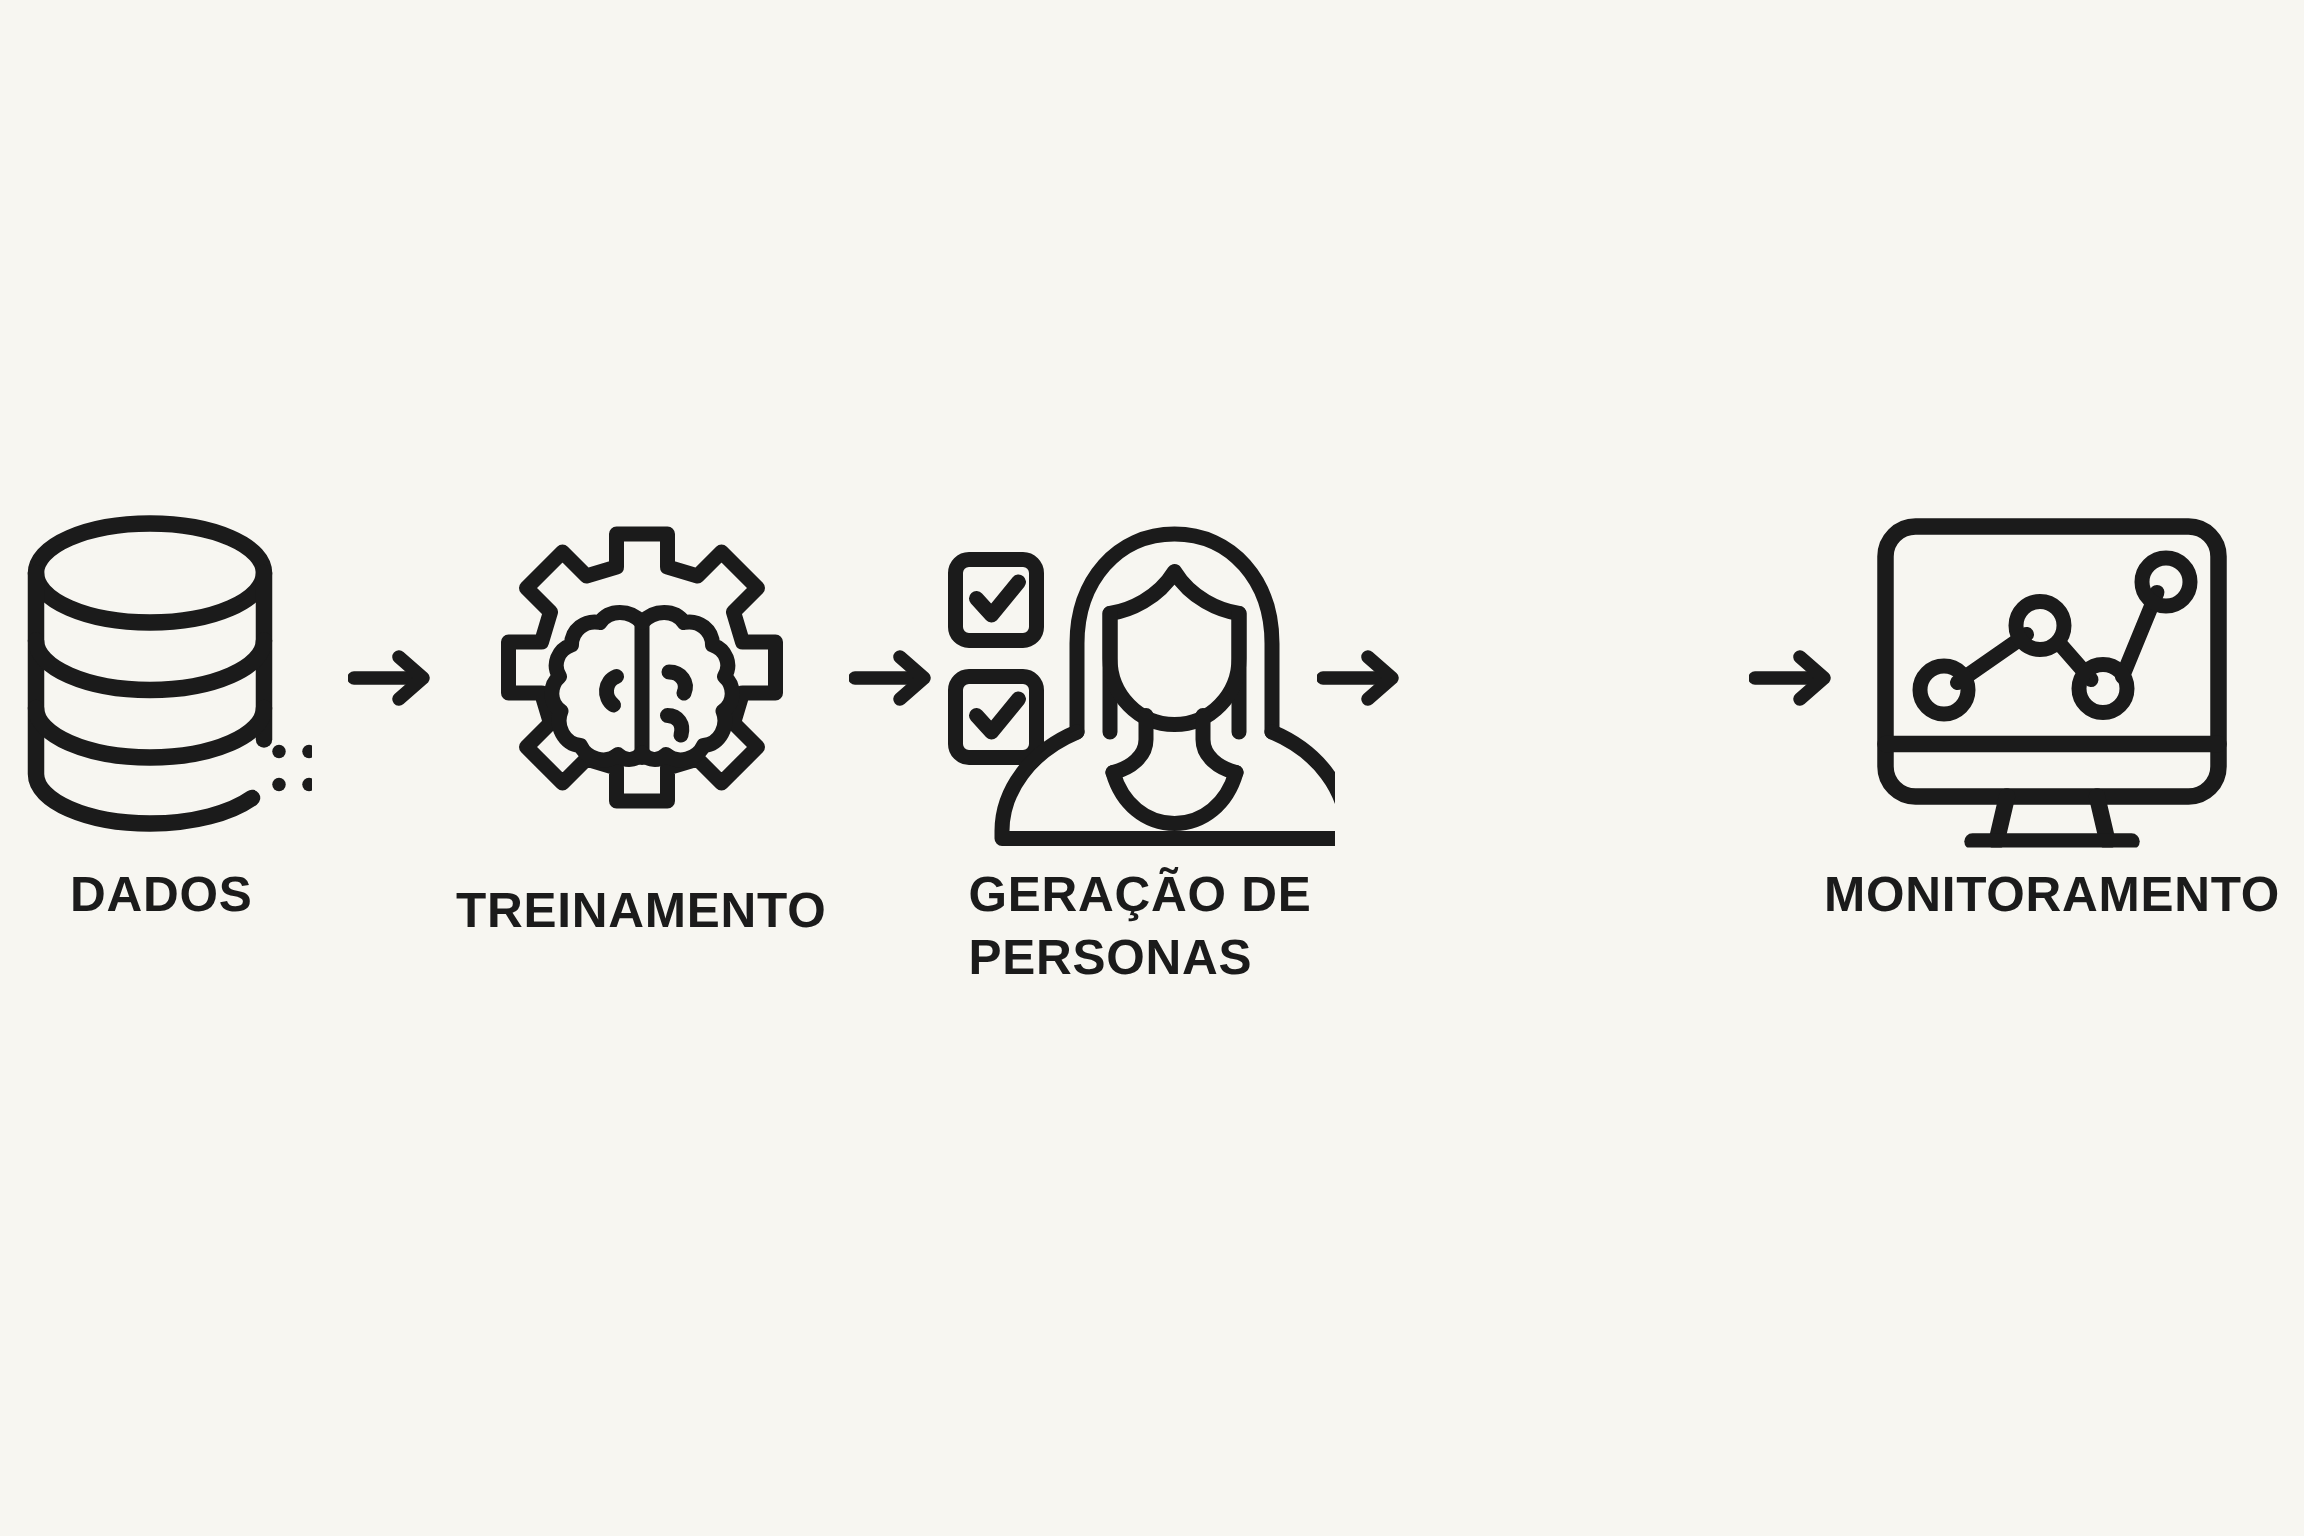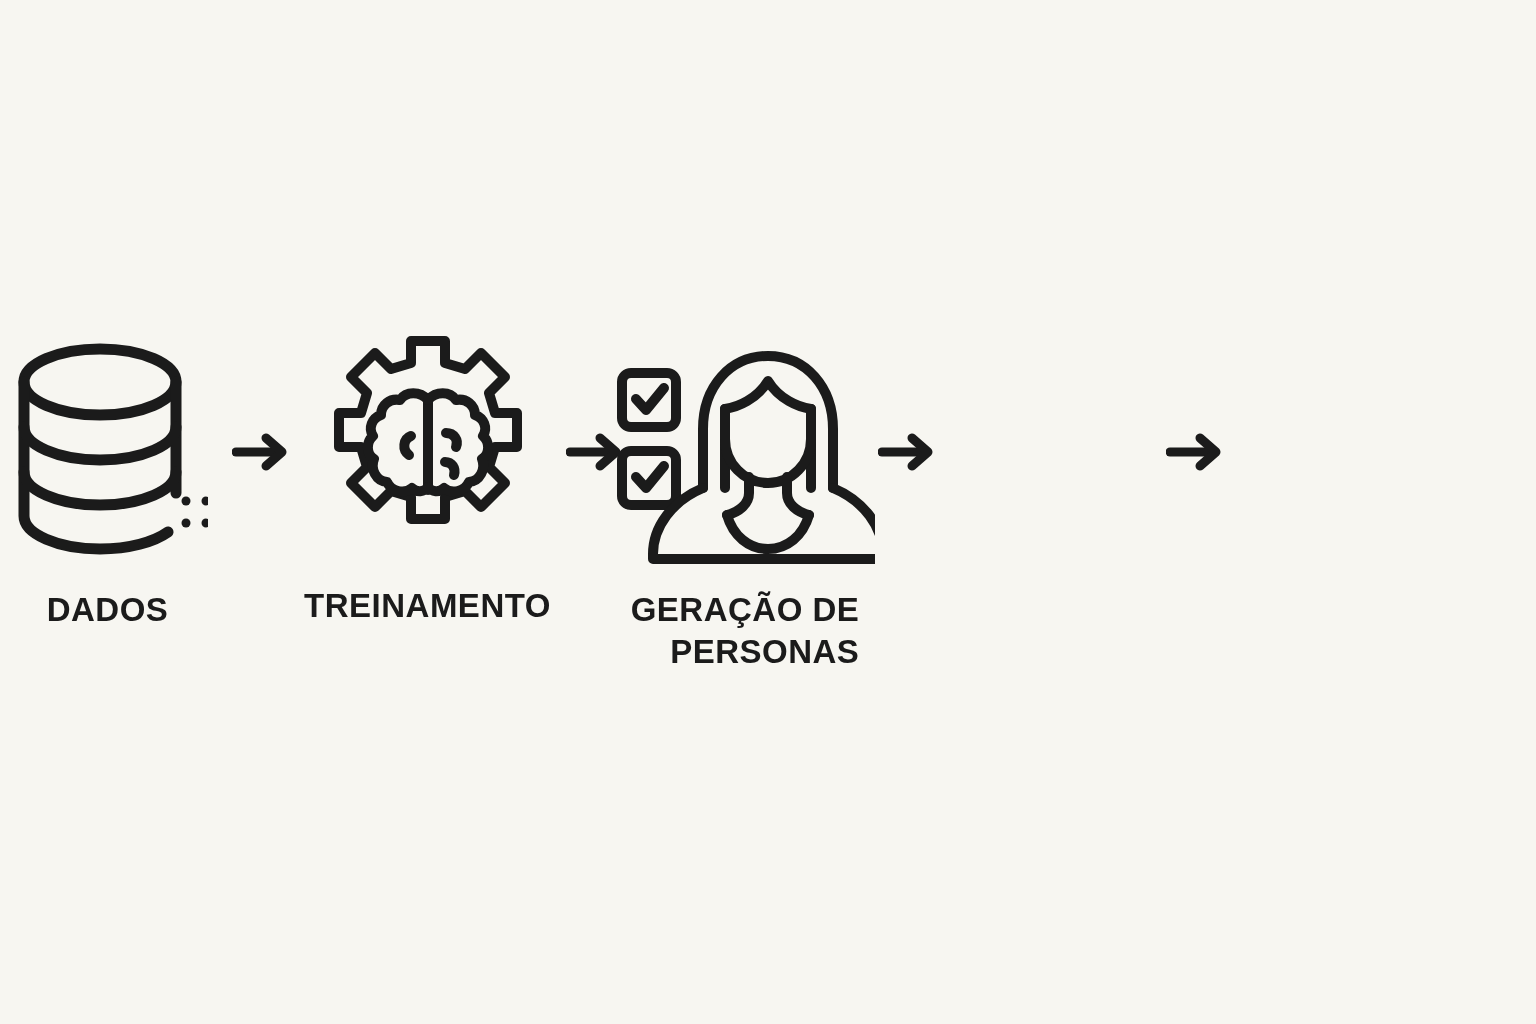--- a/index.html
+++ b/index.html
@@ -29,39 +29,39 @@
     align-items: center;
   }
 
   .icon-wrap {
     display: flex;
     align-items: flex-end;
     justify-content: center;
   }
 
   .stage-label {
-    margin-top: 24px;
+    margin-top: 10px;
     font-family: "Liberation Sans", sans-serif;
     font-weight: bold;
     font-size: 33px;
     letter-spacing: 0.5px;
     color: #1b1b1b;
-    text-align: right;
+    text-align: left;
     line-height: 1.28;
     white-space: pre-line;
   }
 
   .arrow {
     position: absolute;
   }
 
   
   .s1 { left: 0px;    top: 333px; width: 215px; }
-  .s2 { left: 290px;  top: 329px; width: 275px; }
-  .s3 { left: 610px;  top: 333px; width: 270px; }
+  .s2 { left: 290px;  top: 344px; width: 275px; }
+  .s3 { left: 625px;  top: 333px; width: 270px; }
   .s4 { left: 930px;  top: 333px; width: 240px; }
   .s5 { left: 1200px; top: 333px; width: 336px; }
 
   .a1 { left: 232px;  top: 432px; }
   .a2 { left: 566px;  top: 432px; }
   .a3 { left: 878px;  top: 432px; }
   .a4 { left: 1166px; top: 432px; }
 
   .icon-h { height: 232px; display: block; }
 </style>
@@ -159,14 +159,38 @@
   </div>
 
 
   <div class="arrow a4">
     <svg width="60" height="40" viewBox="0 0 60 40" fill="none" stroke="#1b1b1b" stroke-width="9" stroke-linecap="round" stroke-linejoin="round">
       <path d="M4 20 H48"></path>
       <path d="M34 6 L50 20 L34 34"></path>
     </svg>
   </div>
 
+  <div class="stage s5">
+    <div class="icon-wrap">
+      <svg class="icon-h" viewBox="0 0 250 232" width="250" height="232" fill="none" stroke="#1b1b1b" stroke-width="11" stroke-linecap="round" stroke-linejoin="round">
+
+        <rect x="14" y="18" width="222" height="180" rx="20"></rect>
+        <path d="M14 163 H236"></path>
+
+        <path d="M95 198 L88 228"></path>
+        <path d="M155 198 L162 228"></path>
+        <path d="M72 228 H178"></path>
+
+        <g stroke-width="10">
+          <path d="M62 122 L108 90"></path>
+          <path d="M130 96 L151 120"></path>
+          <path d="M172 118 L195 62"></path>
+          <circle cx="53" cy="127" r="16"></circle>
+          <circle cx="117" cy="84" r="16"></circle>
+          <circle cx="159" cy="126" r="16"></circle>
+          <circle cx="201" cy="55" r="16"></circle>
+        </g>
+      </svg>
+    </div>
+    <div class="stage-label">MONITORAMENTO</div>
+  </div>
 
 </div>
 
 </body></html>

